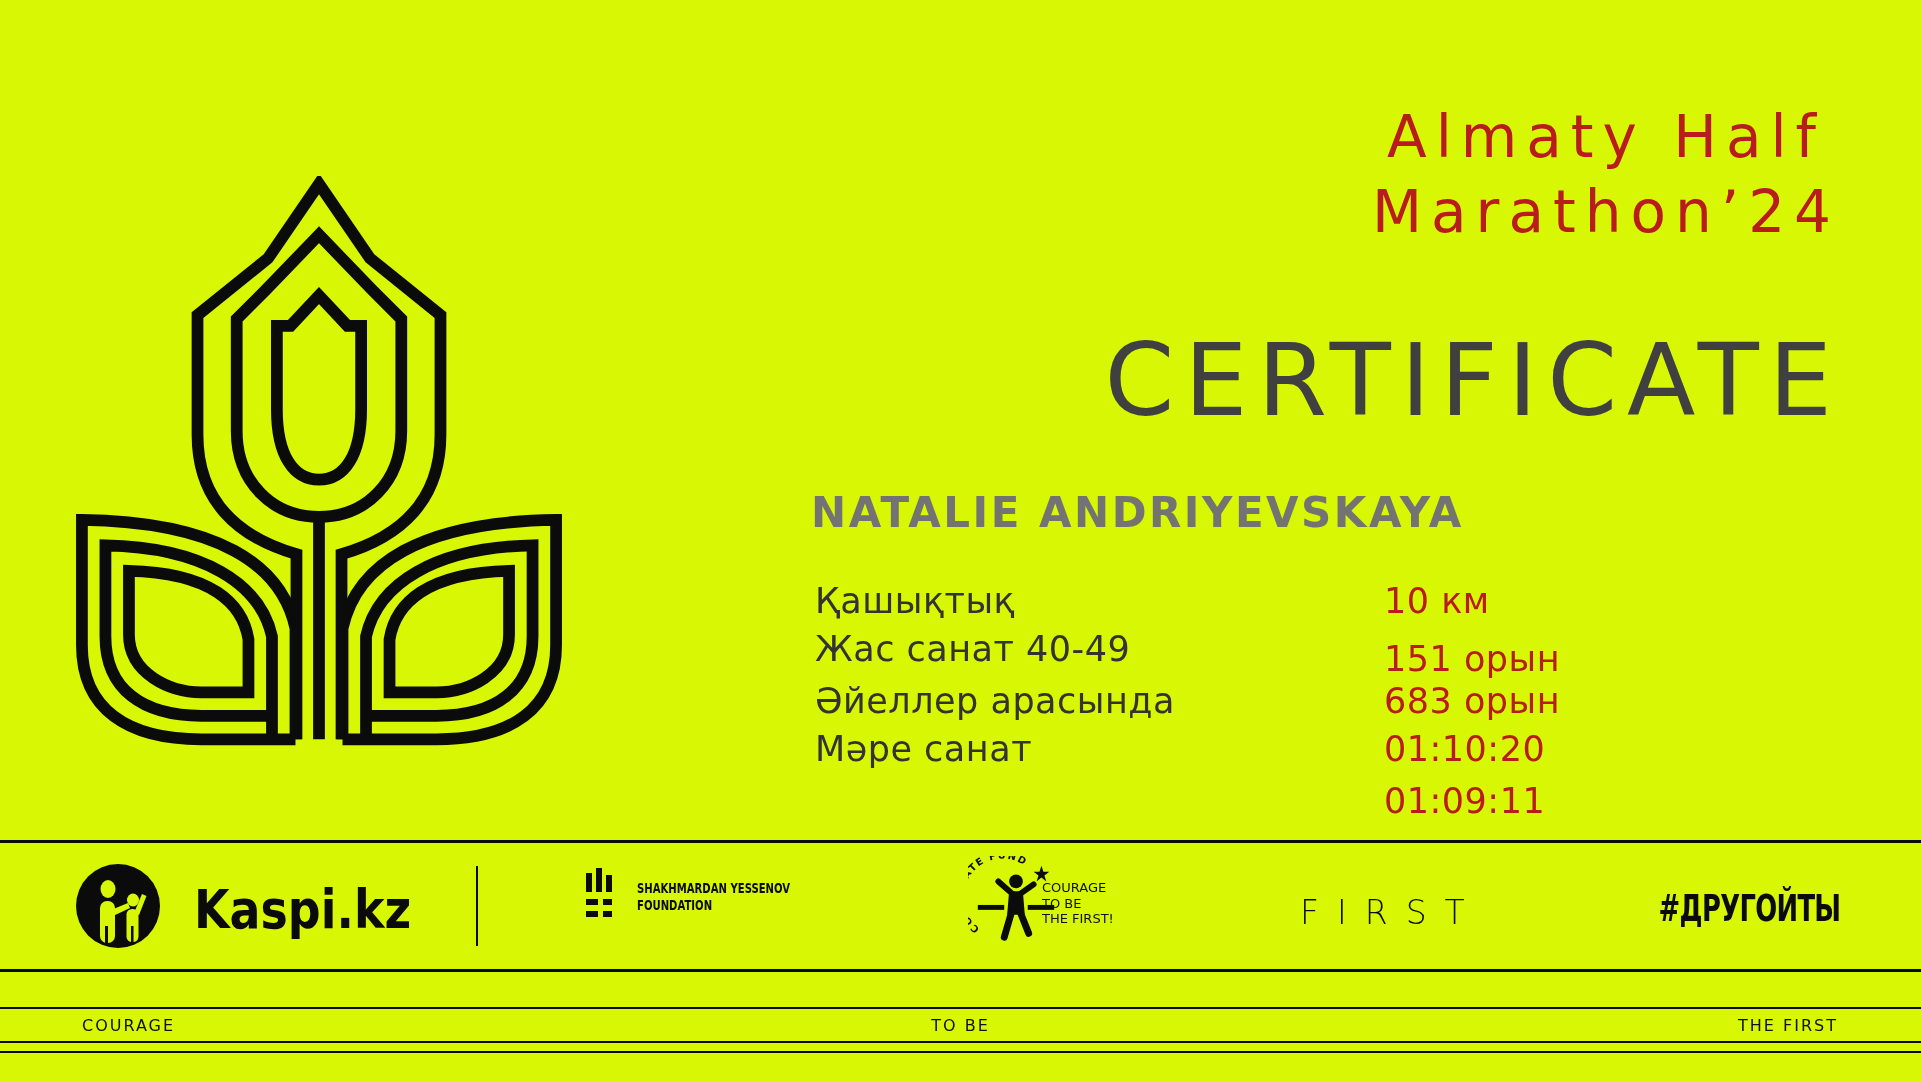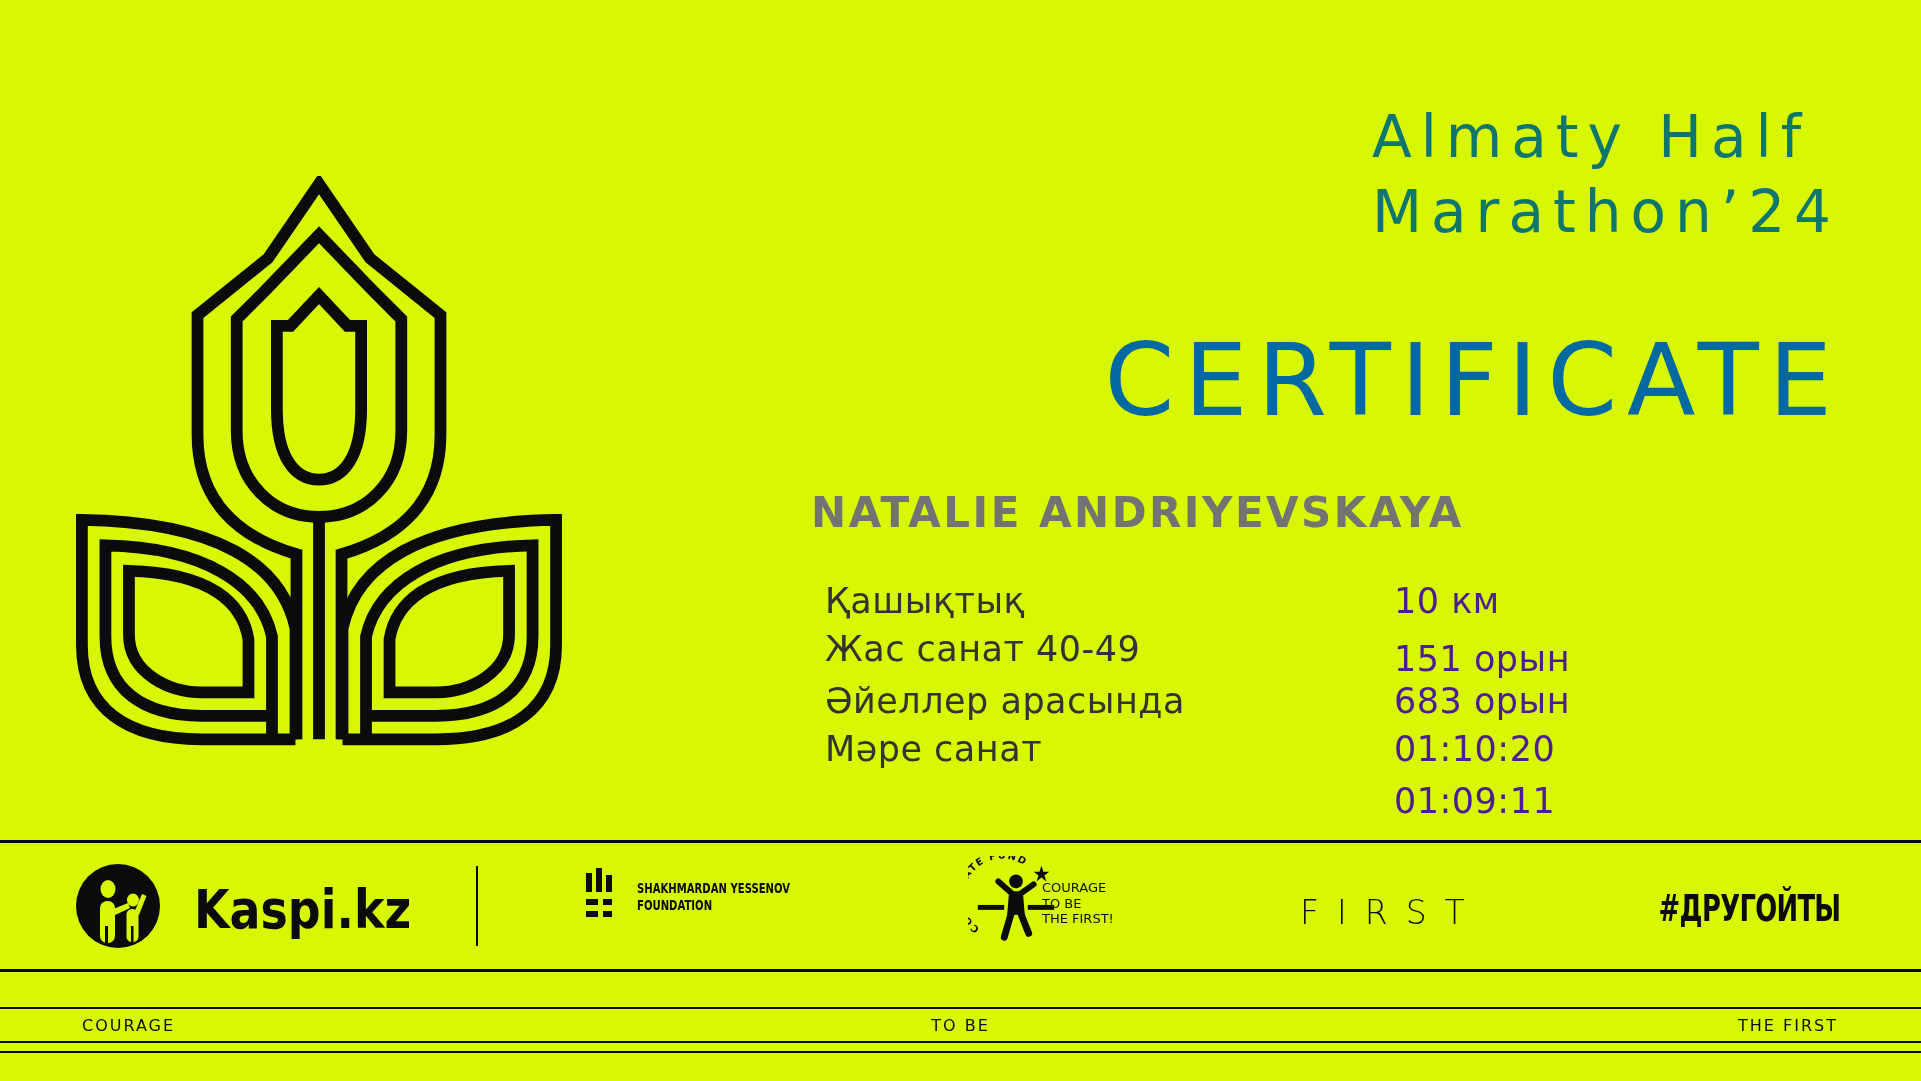--- a/index.html
+++ b/index.html
@@ -1,28 +1,28 @@
 <!DOCTYPE html>
 <html><head>
 <meta charset="utf-8">
 <style>
   html,body{margin:0;padding:0;}
   body{font-family:"DejaVu Sans","Liberation Sans",sans-serif;}
   .stage{position:relative;width:1921px;height:1081px;background:#D7F704;overflow:hidden;}
   .abs{position:absolute;}
   
-  .title{right:81px;top:100px;text-align:left;font-size:58px;line-height:75px;
-         font-weight:400;letter-spacing:9px;color:#0f766e;white-space:nowrap;}
+  .title{right:81px;top:100px;text-align:center;font-size:58px;line-height:75px;
+         font-weight:400;letter-spacing:9px;color:#b91c1c;white-space:nowrap;}
   .certificate{right:79px;top:322px;font-size:100px;font-weight:400;letter-spacing:10px;
-               color:#0369a1;white-space:nowrap;}
+               color:#404040;white-space:nowrap;}
   
   .name{left:811px;top:488px;font-size:42px;font-weight:700;letter-spacing:2.5px;color:#737373;white-space:nowrap;}
-  .res-row{left:14px;width:1755px;height:42px;padding-left:28px;}
+  .res-row{left:4px;width:1755px;height:42px;padding-left:28px;}
   .res-label{position:absolute;left:811px;top:0;font-size:35px;font-weight:400;letter-spacing:.5px;color:#333;white-space:nowrap;}
-  .res-value{position:absolute;left:1380px;top:0;font-size:35px;font-weight:400;letter-spacing:.5px;color:#4c1d95;white-space:nowrap;}
+  .res-value{position:absolute;left:1380px;top:0;font-size:35px;font-weight:400;letter-spacing:.5px;color:#b91c1c;white-space:nowrap;}
   
   .hline{left:0;width:1921px;background:#0A0A0A;}
   
   .kaspi-text{left:194px;top:878px;font-size:54px;font-weight:700;color:#0B0B0B;
               transform:scaleX(.85);transform-origin:left center;white-space:nowrap;}
   .vdivider{left:476px;top:866px;width:2px;height:80px;background:#0A0A0A;}
   .yessenov-text{left:637px;top:880px;font-size:14px;line-height:17px;font-weight:700;color:#0B0B0B;
                  transform:scaleX(.72);transform-origin:left top;white-space:nowrap;}
   .fund-text{left:1042px;top:880px;font-size:13px;line-height:15.5px;font-weight:500;color:#111;white-space:nowrap;}
   .krida{left:1300px;top:893px;font-size:33px;font-weight:300;letter-spacing:18px;color:#0D0D0D;white-space:nowrap;}

